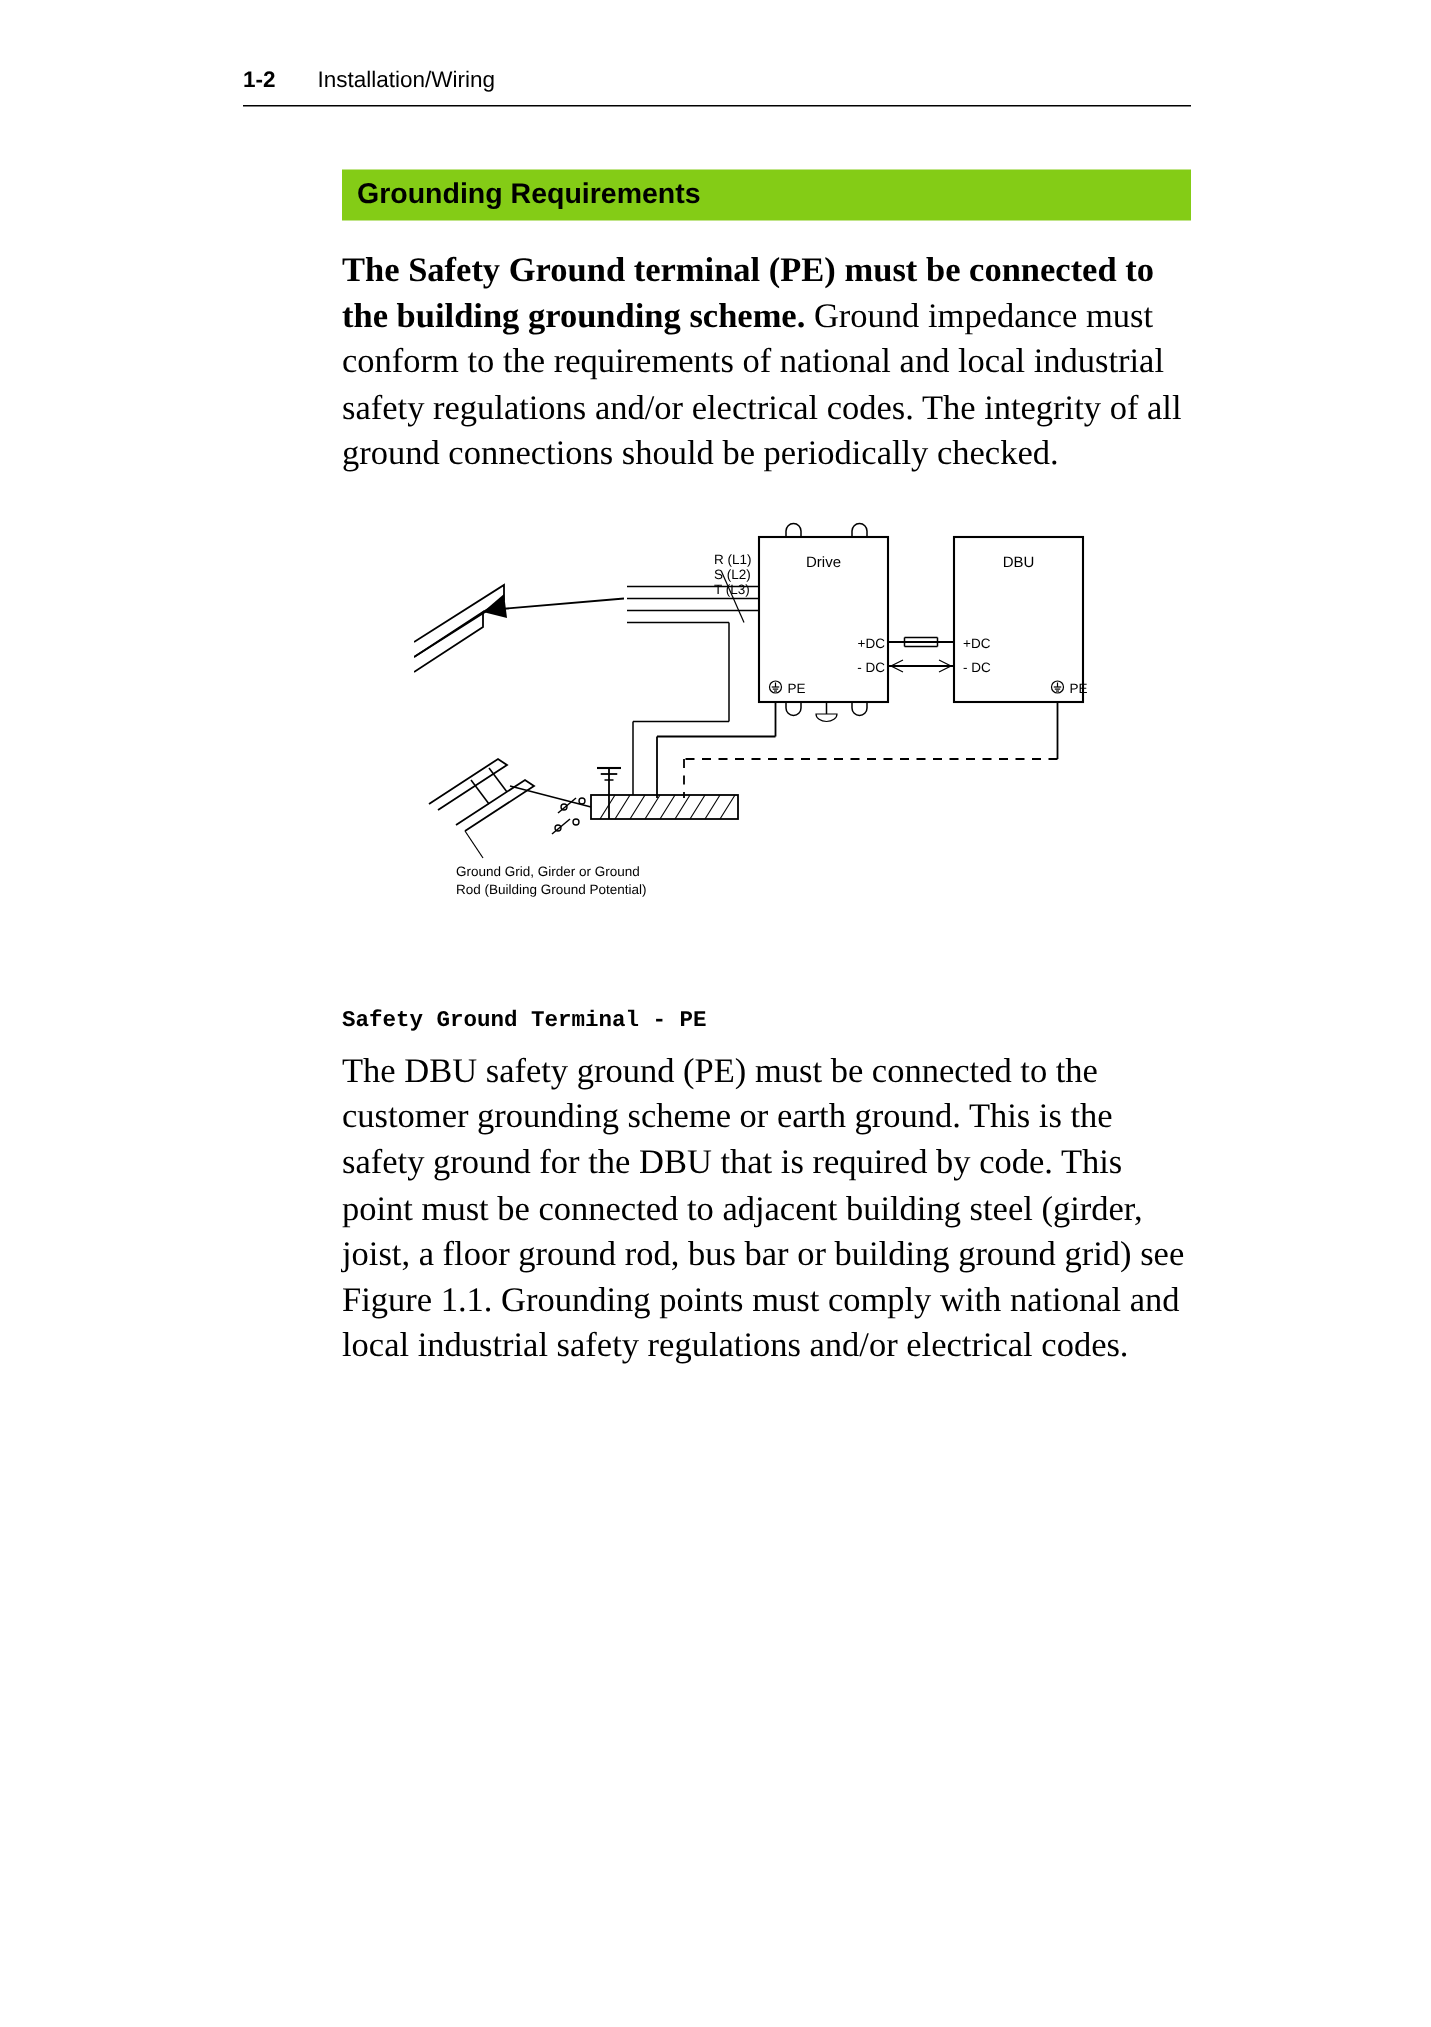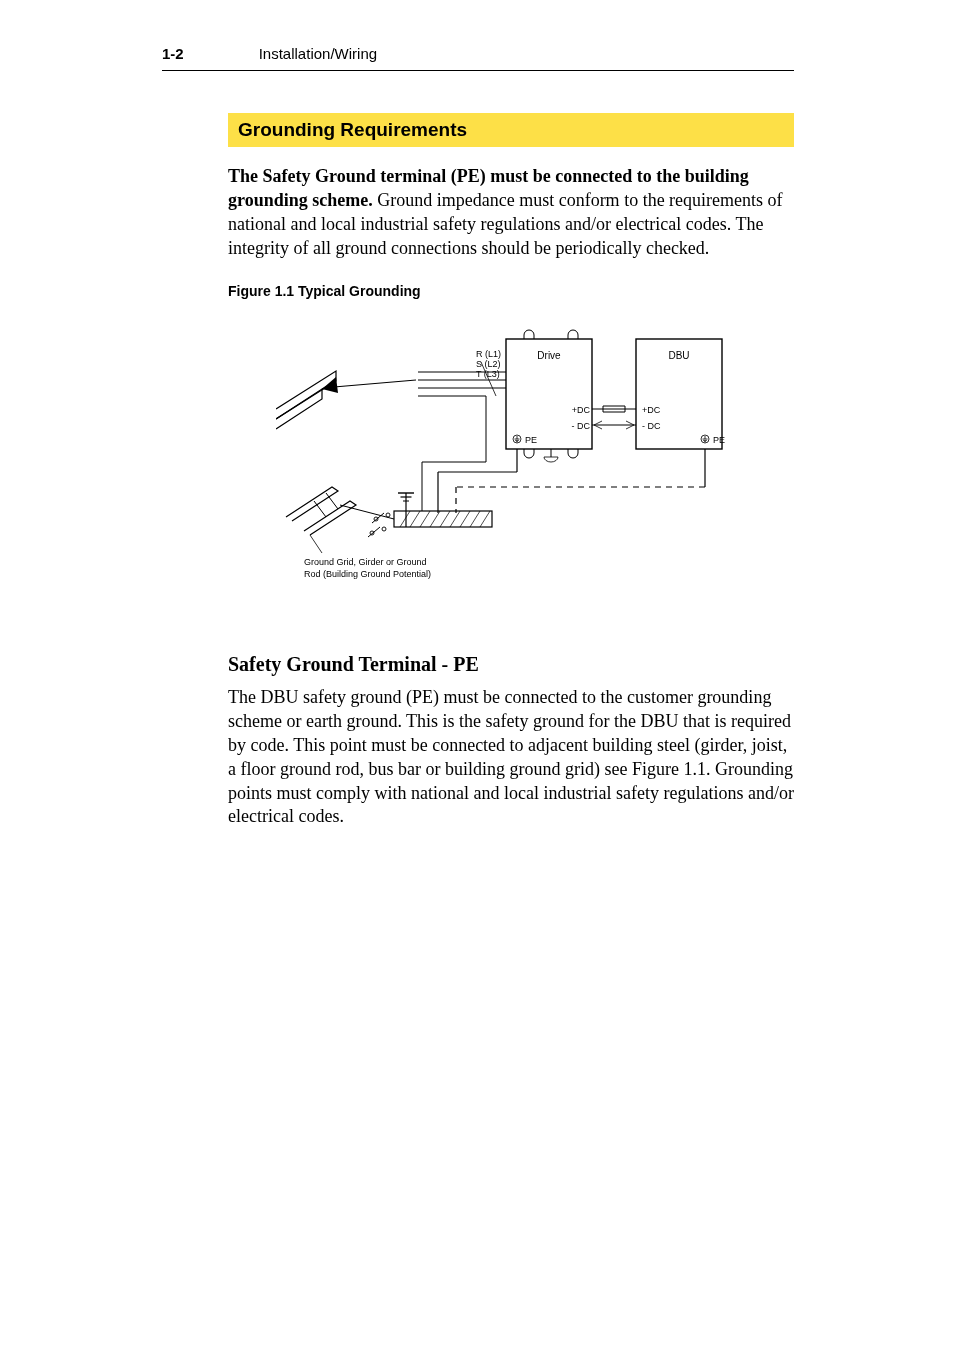--- a/index.html
+++ b/index.html
@@ -23,57 +23,56 @@
     padding: 45px 0 4px 162px;
     font-family: Arial, Helvetica, sans-serif;
     font-size: 15px;
   }
   .page-num {
     font-weight: bold;
     margin-right: 28px;
   }
   .header-title {
     font-weight: normal;
-    margin-left: 47px;
   }
   .header-rule {
     margin: 4px 160px 0 162px;
     border: none;
     border-top: 1.5px solid #000;
   }
   .content {
     margin: 42px 160px 0 228px;
   }
   .section-head {
-    background: #fde047;
+    background: #84cc16;
     font-family: Arial, Helvetica, sans-serif;
     font-weight: bold;
     font-size: 19px;
     padding: 6px 10px 6px 10px;
     margin-bottom: 18px;
   }
   .body-text {
-    font-size: 18px;
+    font-size: 23px;
     line-height: 1.33;
     margin: 0 0 18px 0;
     text-align: left;
   }
   .body-text .lead-bold {
     font-weight: bold;
   }
   .fig-caption {
     font-family: Arial, Helvetica, sans-serif;
     font-size: 14px;
     font-weight: bold;
     margin: 22px 0 18px 0;
   }
   .subhead {
-    font-family: Liberation Serif, serif;
-    font-weight: bold;
-    font-size: 20px;
+    font-family: Liberation Mono, monospace;
+    font-weight: bold;
+    font-size: 15px;
     margin: 46px 0 10px 0;
   }
   .figure-wrap {
     display: flex;
     justify-content: center;
     margin-bottom: 4px;
   }
   .figure-svg {
     width: 470px;
     height: 290px;
@@ -100,21 +99,20 @@
 
   <div class="content">
 
     <div class="section-head">Grounding Requirements</div>
 
     <p class="body-text">
       <span class="lead-bold">The Safety Ground terminal (PE) must be connected to the building grounding scheme.</span><span> Ground impedance must conform to the requirements of national and local industrial safety regulations and/or electrical codes. The integrity of all ground connections should be periodically checked.</span>
     </p>
 
 
-    <div class="fig-caption">Figure 1.1   Typical Grounding</div>
 
     <div class="figure-wrap">
       <svg class="figure-svg" viewBox="0 0 470 290">
 
         <rect x="230" y="22" width="86" height="110" fill="none" stroke="#000" stroke-width="1.4"></rect>
 
         <path d="M248 22 v-4 a5 5 0 0 1 10 0 v4" fill="none" stroke="#000" stroke-width="1"></path>
         <path d="M292 22 v-4 a5 5 0 0 1 10 0 v4" fill="none" stroke="#000" stroke-width="1"></path>
 
         <path d="M248 132 v4 a5 5 0 0 0 10 0 v-4" fill="none" stroke="#000" stroke-width="1"></path>

